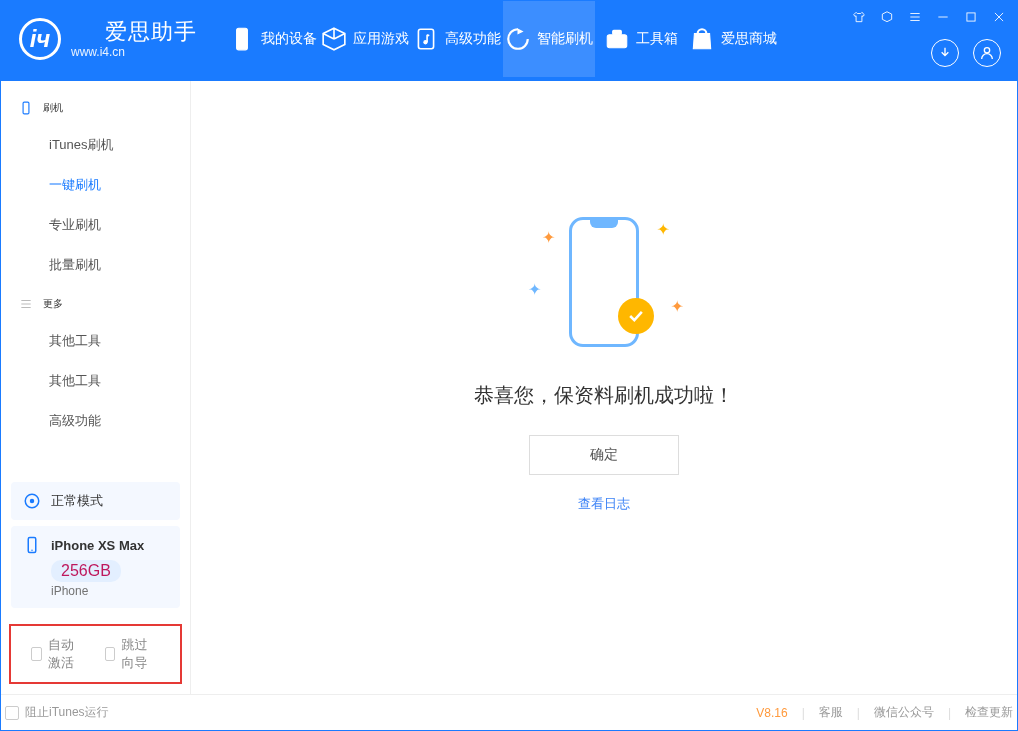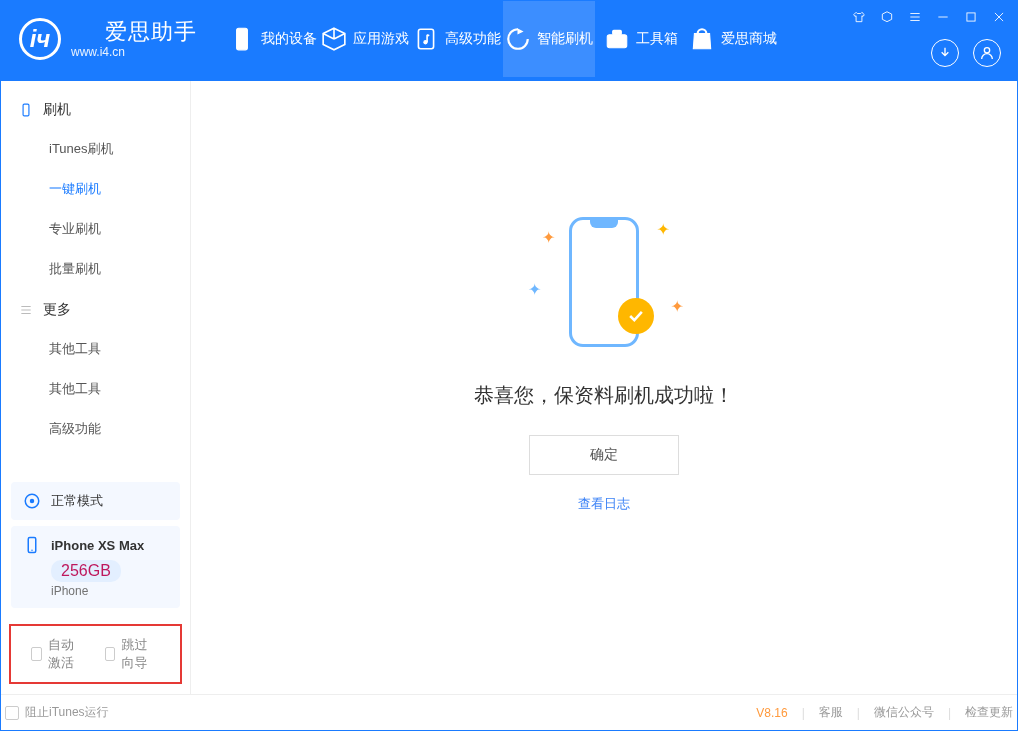--- a/index.html
+++ b/index.html
@@ -20,21 +20,21 @@
 .window-controls { position: absolute; top: 8px; right: 10px; display: flex; gap: 12px; align-items: center; }
 .window-controls span { width: 16px; height: 16px; cursor: pointer; display: flex; align-items: center; justify-content: center; }
 .window-controls svg { width: 14px; height: 14px; stroke: #fff; stroke-width: 1.5; fill: none; }
 .header-actions { position: absolute; right: 16px; bottom: 14px; display: flex; gap: 14px; }
 .header-actions span { width: 28px; height: 28px; border: 1.5px solid #fff; border-radius: 50%; display: flex; align-items: center; justify-content: center; cursor: pointer; }
 .header-actions svg { width: 16px; height: 16px; stroke: #fff; fill: none; stroke-width: 2; }
 
 .body { flex: 1; display: flex; overflow: hidden; }
 .sidebar { width: 190px; border-right: 1px solid #eee; display: flex; flex-direction: column; }
 .side-scroll { flex: 1; overflow-y: auto; padding-top: 8px; }
-.section-header { display: flex; align-items: center; gap: 10px; padding: 12px 18px 10px; font-size: 14px; color: #333; }
+.section-header { display: flex; align-items: center; gap: 10px; padding: 12px 18px 10px; font-size: 10px; color: #333; }
 .section-header svg { width: 14px; height: 14px; }
 .side-item { padding: 11px 18px 11px 48px; font-size: 13px; color: #555; cursor: pointer; }
 .side-item.active { color: #1a7bff; }
 .device-card { background: #f4f8ff; margin: 6px 10px; padding: 10px 12px; border-radius: 4px; font-size: 13px; display: flex; align-items: center; gap: 10px; color: #333; }
 .device-card svg { width: 18px; height: 18px; }
 .phone-card { background: #f4f8ff; margin: 0 10px 10px; padding: 10px 12px; border-radius: 4px; font-size: 13px; }
 .phone-name { display: flex; align-items: center; gap: 10px; font-weight: 600; color: #333; }
 .phone-name svg { width: 18px; height: 18px; }
 .badge { display: inline-block; margin: 6px 0 0 28px; background: #e3efff; color: #be185d; border-radius: 10px; padding: 2px 10px; font-size: 16px; }
 .phone-sub { margin-left: 28px; color: #737373; font-size: 12px; margin-top: 2px; }

